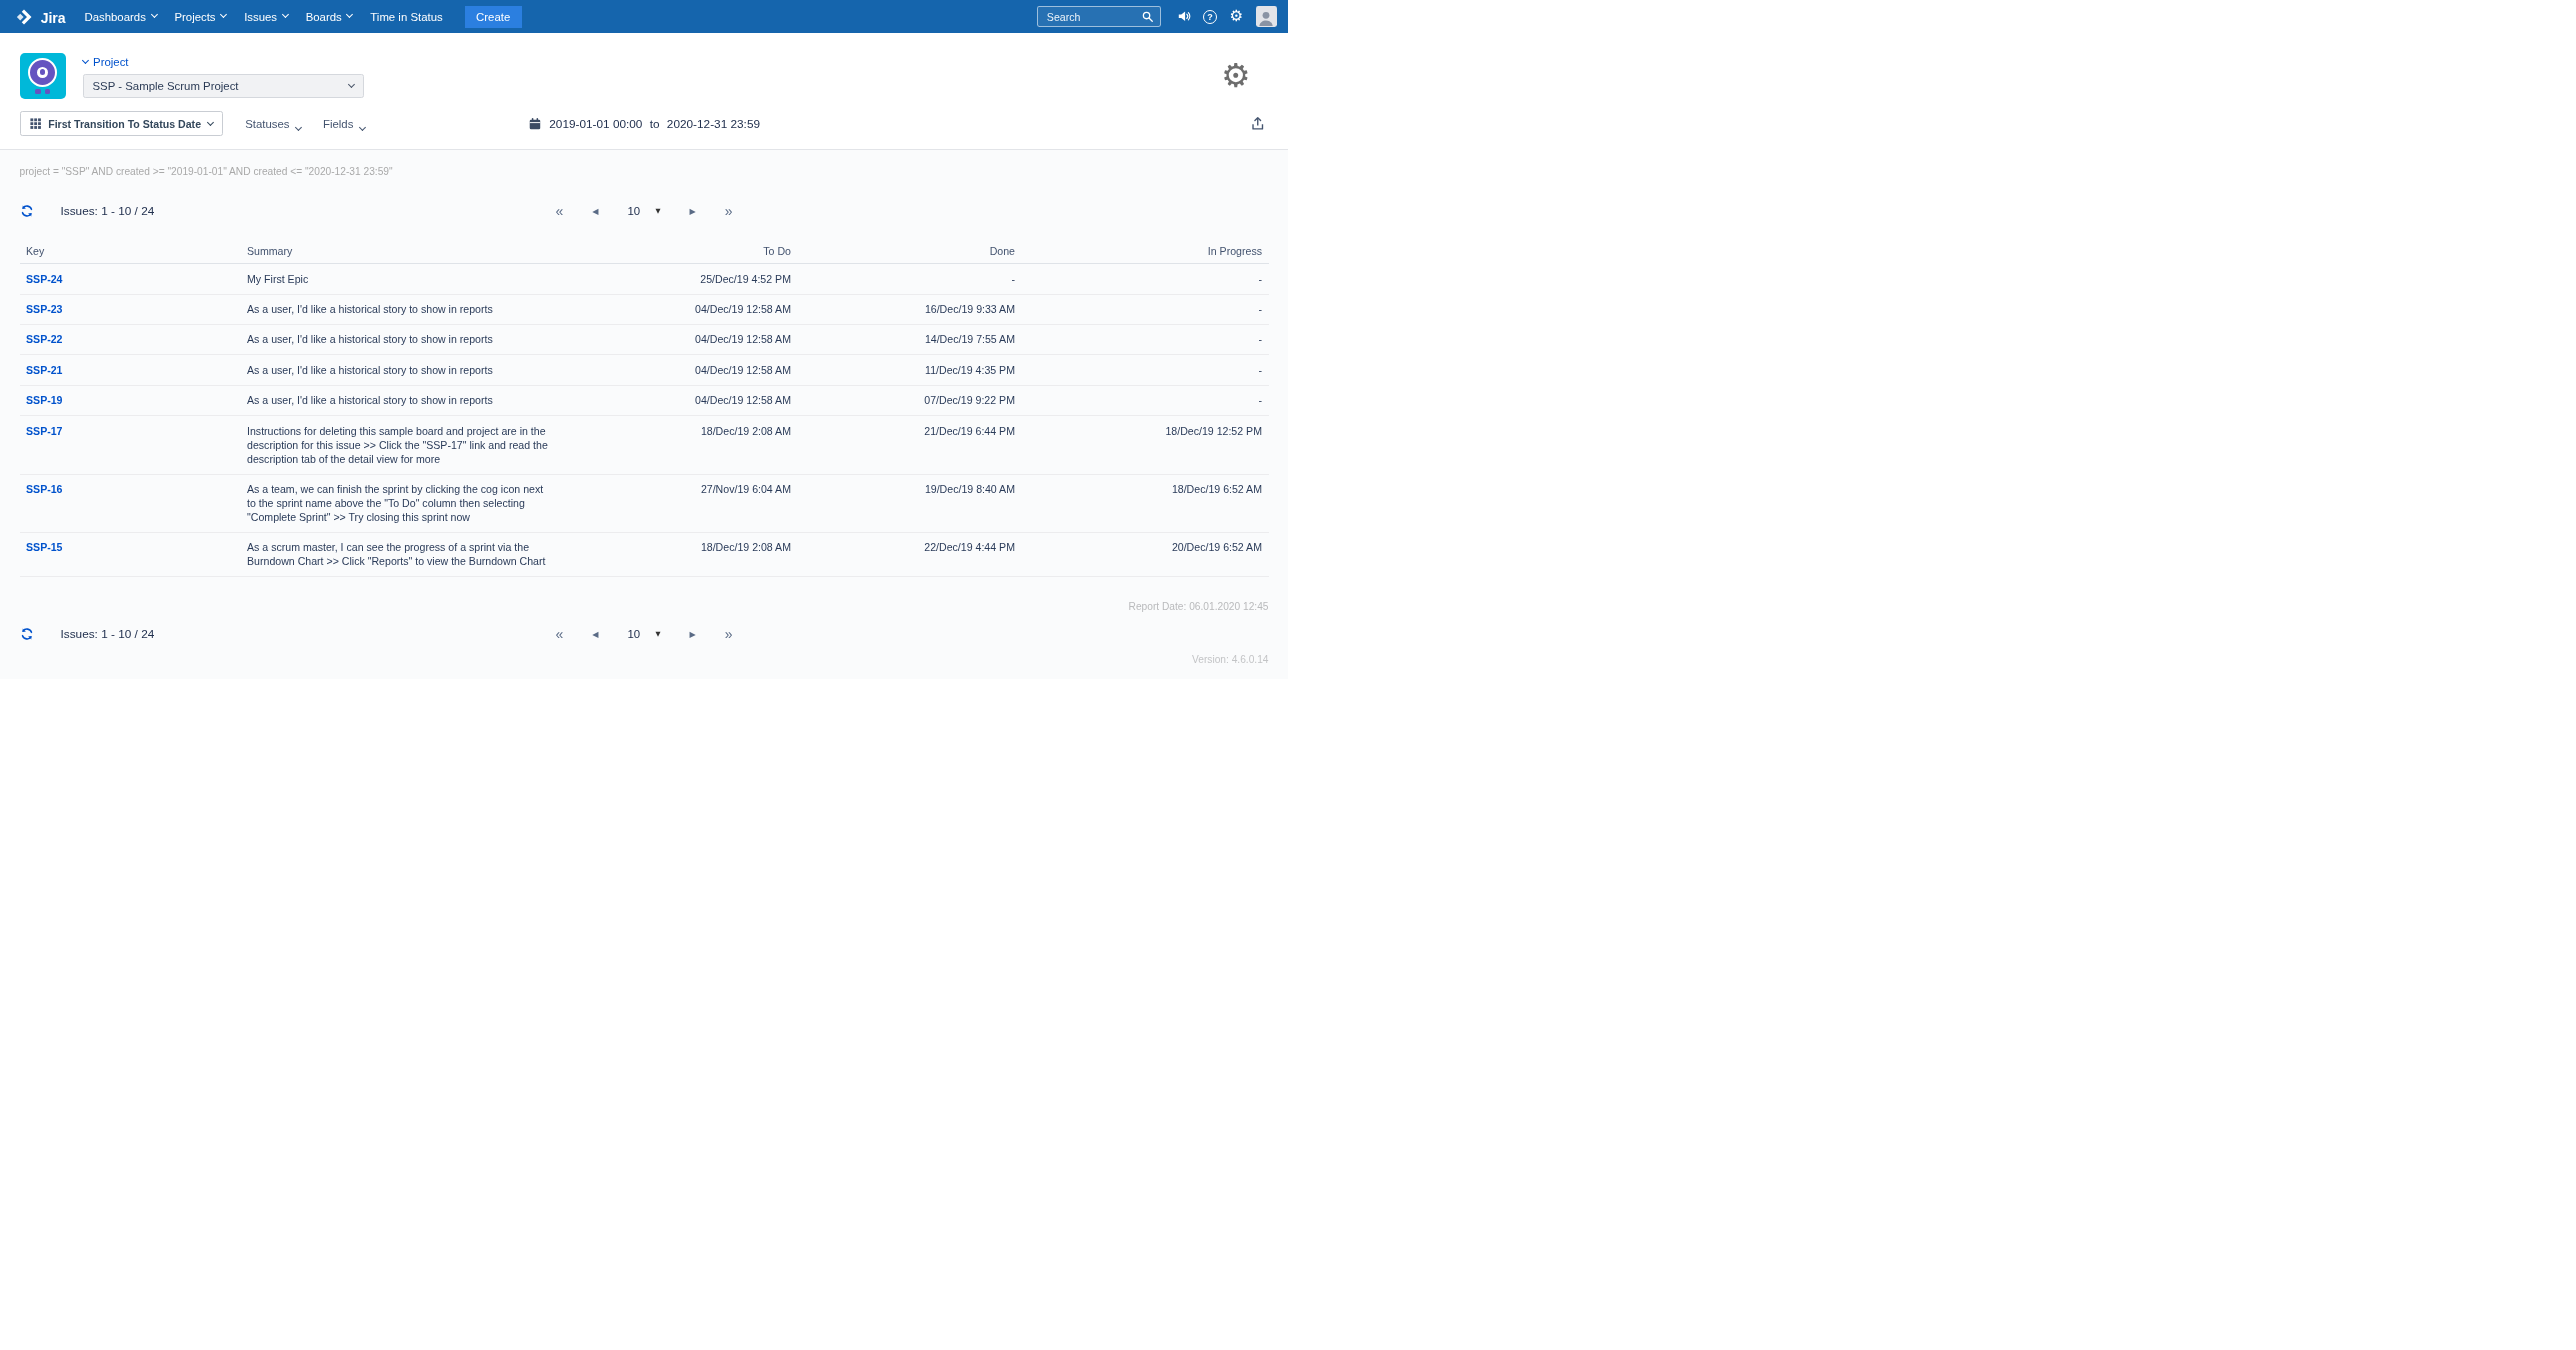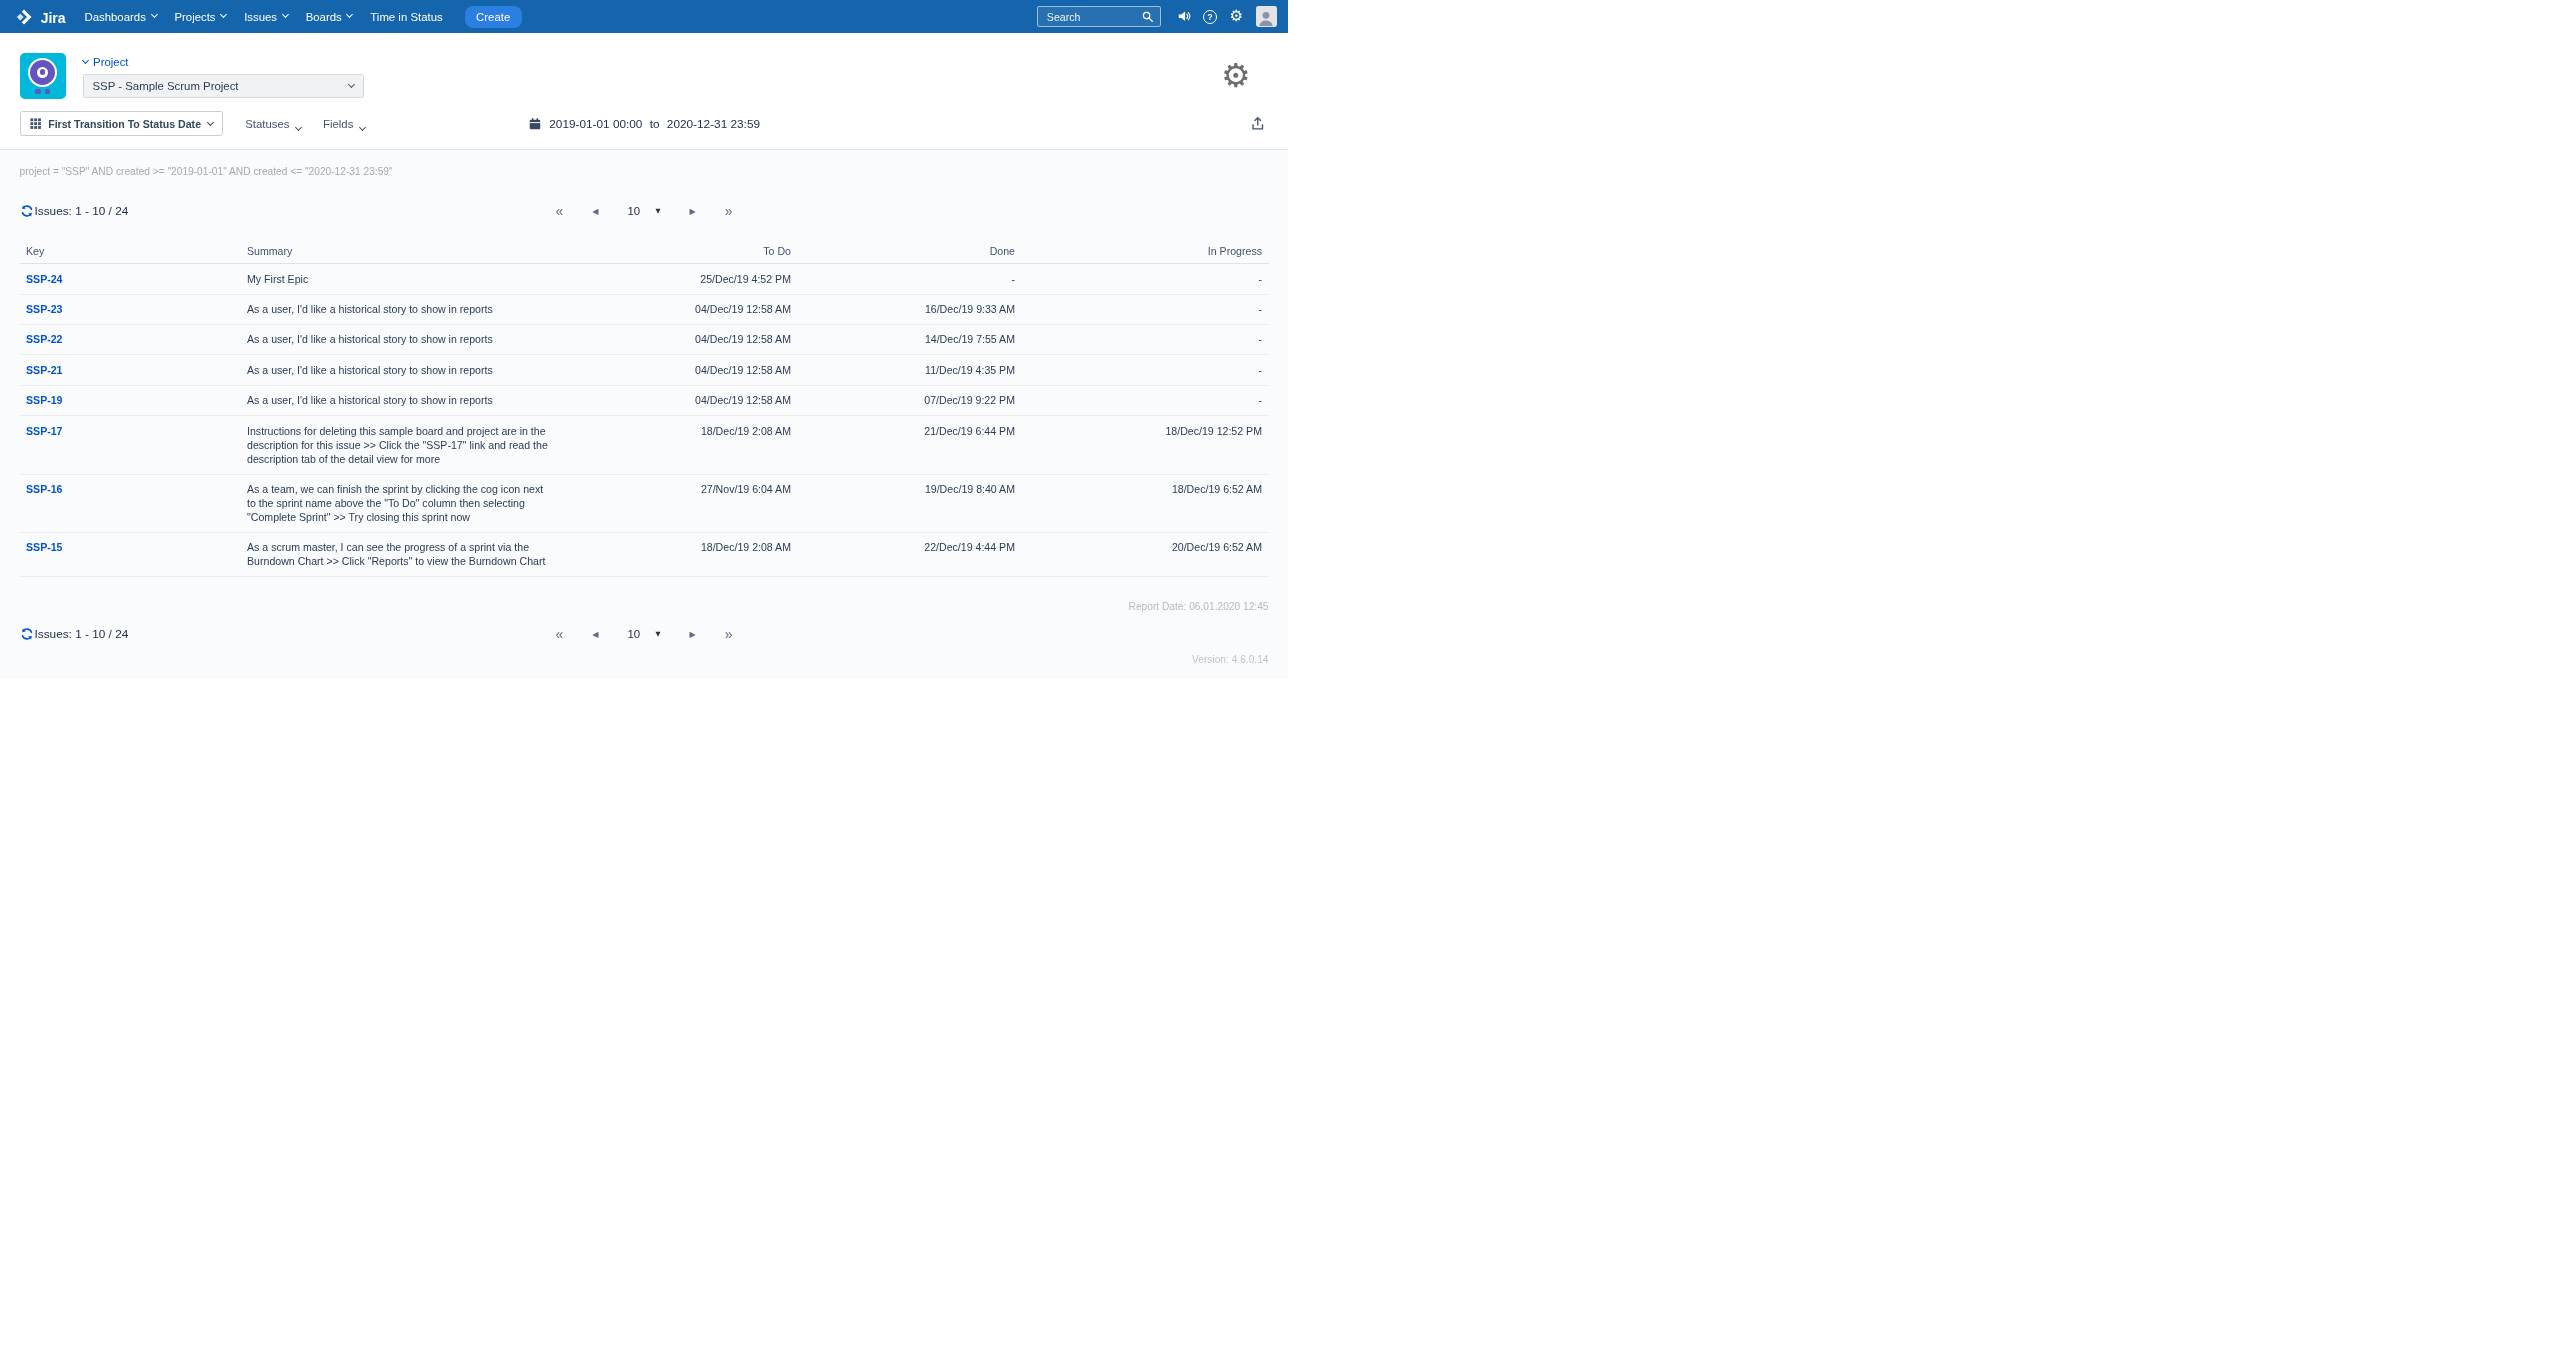--- a/index.html
+++ b/index.html
@@ -5,21 +5,21 @@
 <style>
   * { box-sizing: border-box; }
   body { margin:0; background:#fff; font-family:"Liberation Sans","DejaVu Sans",sans-serif; color:#243757; }
   .page { width:1288px; min-height:675px; background:#fff; }
 
   
   .navbar { height:33px; background:#1565ad; display:flex; align-items:center; padding:0 11.4px; color:#fff; }
   .brand { display:flex; align-items:flex-end; gap:8px; font-size:14px; font-weight:700; padding:0 9.8px 0 3.3px; cursor:pointer; }
   .nav-item { display:flex; align-items:center; gap:5.7px; font-size:11.4px; padding:0 9px; height:43px; cursor:pointer; white-space:nowrap; }
   .chev { display:inline-block; width:4.9px; height:4.9px; border-right:1.4px solid currentColor; border-bottom:1.4px solid currentColor; transform:rotate(45deg); margin-top:-3.3px; }
-  .create-btn { background:#2b7fe0; border:none; color:#fff; font-size:11.4px; border-radius:8px; height:22px; padding:0 11.4px; margin-left:13px; cursor:pointer; font-family:inherit; }
+  .create-btn { background:#2b7fe0; border:none; color:#fff; font-size:11.4px; border-radius:0; height:22px; padding:0 11.4px; margin-left:13px; cursor:pointer; font-family:inherit; }
   .nav-right { margin-left:auto; display:flex; align-items:center; }
   .search-box { width:124px; height:21px; border:0.8px solid rgba(255,255,255,.55); border-radius:2.4px; background:rgba(255,255,255,.08); display:flex; align-items:center; padding:0 6.5px; margin-right:9.8px; }
   .search-box input { flex:1; background:transparent; border:none; outline:none; color:#fff; font-size:10.6px; font-family:inherit; min-width:0; }
   .search-box input::placeholder { color:rgba(255,255,255,.92); }
   .icon-btn { width:26px; height:33px; display:flex; align-items:center; justify-content:center; cursor:pointer; }
   .help-badge { width:14px; height:14px; border-radius:50%; border:1.6px solid #fff; color:#fff; font-size:9px; font-weight:700; display:flex; align-items:center; justify-content:center; }
   .gear-glyph { font-family:"DejaVu Sans",sans-serif; font-size:15.5px; line-height:1; color:#fff; }
   .avatar { width:21px; height:21px; border-radius:2.4px; background:#e2e4e9; display:flex; align-items:flex-end; justify-content:center; overflow:hidden; margin-left:6.5px; cursor:pointer; }
 
   
@@ -39,21 +39,21 @@
   .toolbar { display:flex; align-items:center; padding:1.6px 23px 13px 19.5px; border-bottom:0.8px solid #e2e4e8; position:relative; background:#fff; }
   .report-btn { display:flex; align-items:center; gap:7.3px; height:25px; padding:0 9px; border:0.8px solid #c9cdd3; border-radius:2.4px; background:#fff; font-size:10.6px; font-weight:700; color:#33475b; cursor:pointer; font-family:inherit;justify-content:space-between; }
   .dd { display:flex; align-items:flex-end; gap:6.5px; font-size:11.4px; color:#44546f; margin-left:22px; cursor:pointer; }
   .date-group { position:absolute; left:50%; transform:translateX(-50%); display:flex; align-items:center; gap:7.3px; font-size:11.8px; color:#22314f; cursor:pointer; }
   .export-btn { margin-left:auto; cursor:pointer; display:flex; }
 
   
   .content { background:#fafbfc; padding:0 19.5px 11.4px; }
   .query { padding-top:15.5px; font-size:10.2px; color:#a9a9a9; }
   .bar { position:relative; display:flex; align-items:center; margin-top:20.3px; min-height:28px; }
-  .issues { display:flex; align-items:center; gap:1px; font-size:11.8px; color:#22314f; }
+  .issues { display:flex; align-items:center; gap:27px; font-size:11.8px; color:#22314f; }
   .refresh-btn { display:flex; cursor:pointer; }
   .pager { position:absolute; left:50%; transform:translateX(-50%); display:flex; align-items:center; gap:29px; color:#5a6b86; }
   .pg-arrow { cursor:pointer; }
   .pg-first, .pg-last { font-size:14px; }
   .pg-prev, .pg-next { font-size:8.1px; font-family:"DejaVu Sans",sans-serif; }
   .page-size { display:flex; align-items:center; gap:15.5px; cursor:pointer; color:#22314f; }
   .page-size .val { font-size:11.4px; }
   .page-size .sel-caret { font-size:6.5px; color:#333; font-family:"DejaVu Sans",sans-serif; }
 
   

